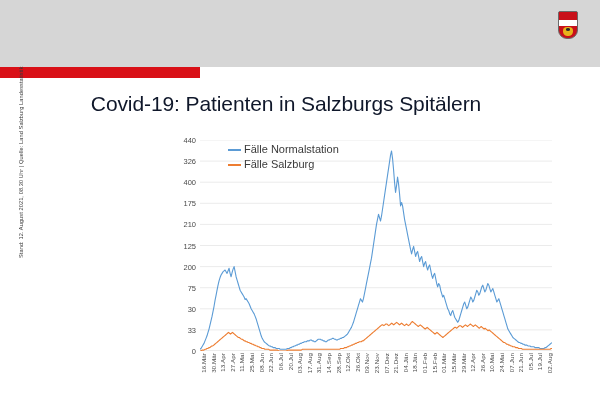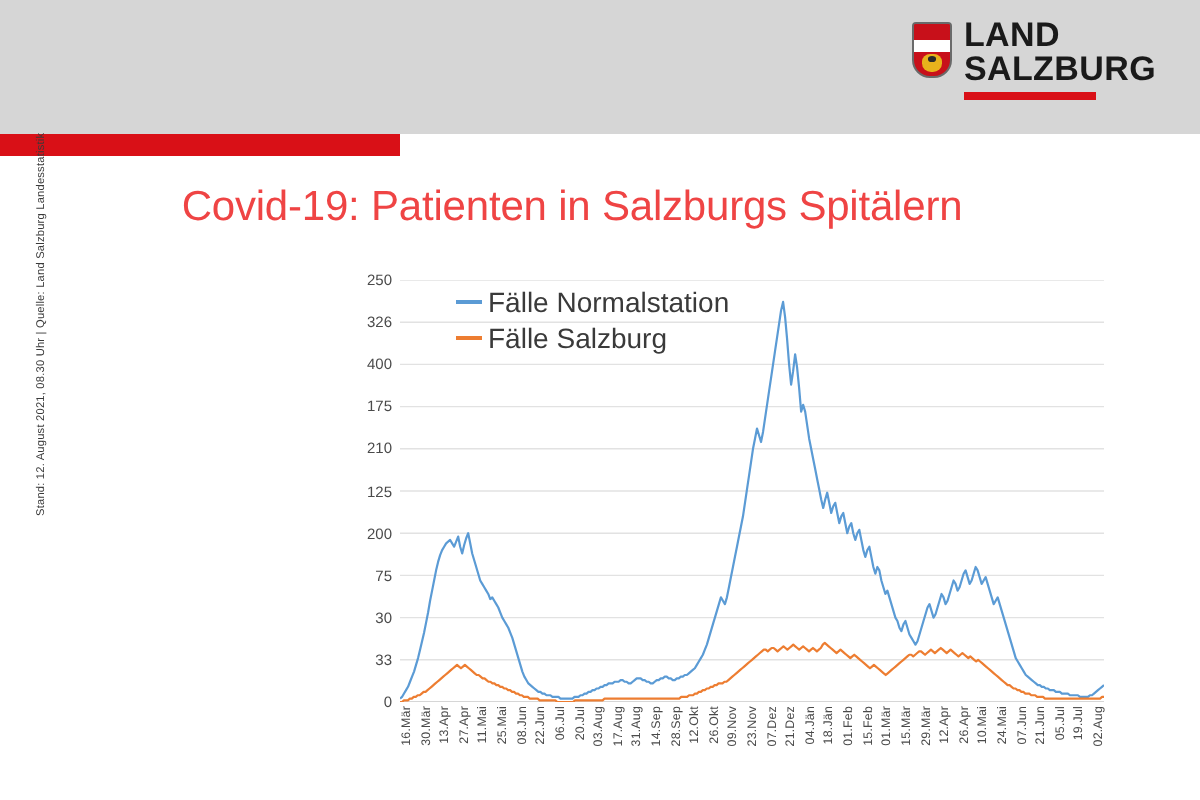--- a/index.html
+++ b/index.html
@@ -74,21 +74,21 @@
     width: 66px; height: 3.5px;
     background: #d91017;
   }
 
   
   #page-title {
     position: absolute; left: 0; top: 92px;
     width: 572px;
     text-align: center;
     font-size: 21px;
-    color: #ef4444;
+    color: #0f172a;
     font-family: "Liberation Sans", sans-serif;
     letter-spacing: -0.1px;
   }
 
   
   #source-note {
     position: absolute;
     left: 8px; top: 128px;
     width: 250px;
     transform: rotate(-90deg);
@@ -141,21 +141,21 @@
     white-space: nowrap;
     writing-mode: vertical-rl;
     transform: rotate(180deg);
     transform-origin: center;
     letter-spacing: 0.1px;
   }
 
   #legend {
     position: absolute;
     left: 66px; top: 10px;
-    font-size: 14px;
+    font-size: 11px;
     color: #3a3a3a;
   }
   .legend-row {
     display: flex; align-items: center; gap: 3px;
     margin-bottom: 4px;
   }
   .legend-swatch { width: 13px; height: 2px; flex: 0 0 auto; }
   .legend-label { line-height: 1; }
 </style>
 </head>
@@ -164,25 +164,20 @@
 <div id="header-band"></div>
 <div id="red-bar"></div>
 
 <div id="logo-block">
   <div id="crest">
     <div class="shield">
       <div class="band-top"></div>
       <div class="band-white"></div>
       <div class="lion"></div>
     </div>
-  </div>
-  <div id="logo-text">
-    <span class="logo-line">LAND</span>
-    <span class="logo-line">SALZBURG</span>
-    <div id="logo-underline"></div>
   </div>
 </div>
 
 <div id="page-title">Covid-19: Patienten in Salzburgs Spitälern</div>
 
 <div id="source-note-wrap">
   <div id="source-note">Stand: 12. August 2021, 08.30 Uhr | Quelle: Land Salzburg Landesstatistik</div>
 </div>
 
 <div id="chart">
@@ -230,21 +225,21 @@
         <div class="ytick-holder" style="top: 63.3px;">
           <div class="ytick">175</div>
         </div>
         <div class="ytick-holder" style="top: 42.2px;">
           <div class="ytick">400</div>
         </div>
         <div class="ytick-holder" style="top: 21.1px;">
           <div class="ytick">326</div>
         </div>
         <div class="ytick-holder" style="top: 0px;">
-          <div class="ytick">250</div>
+          <div class="ytick">440</div>
         </div>
       </div>
   </div>
 
   <div id="legend">
       <div class="legend-row">
         <span class="legend-swatch" style="background: rgb(91, 155, 213);"></span>
         <span class="legend-label">Fälle Normalstation</span>
       </div>
       <div class="legend-row">

